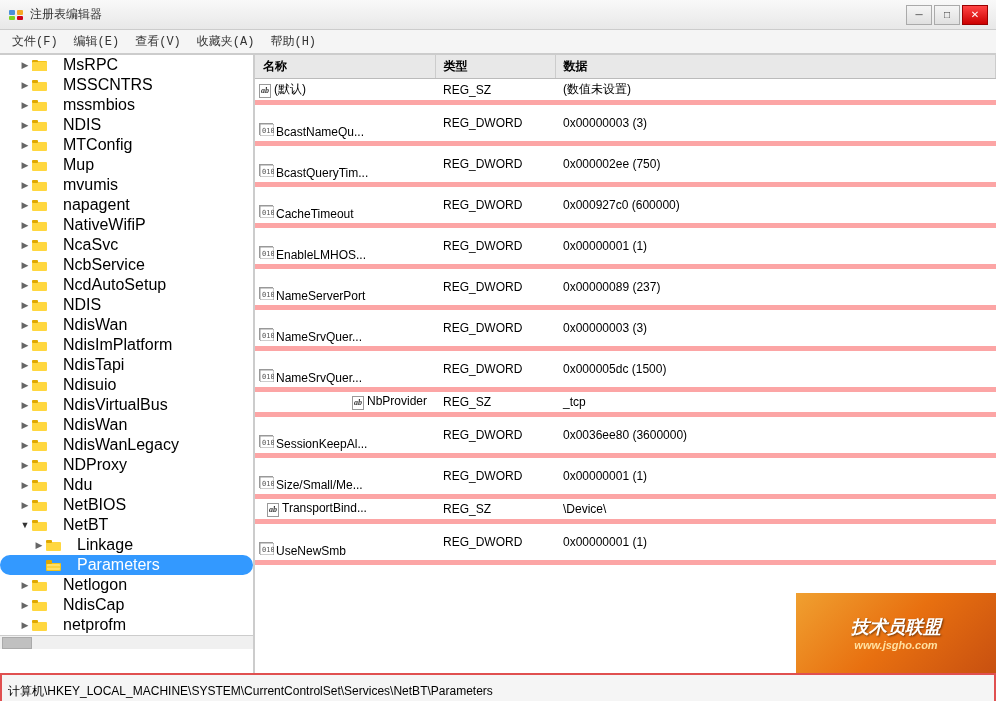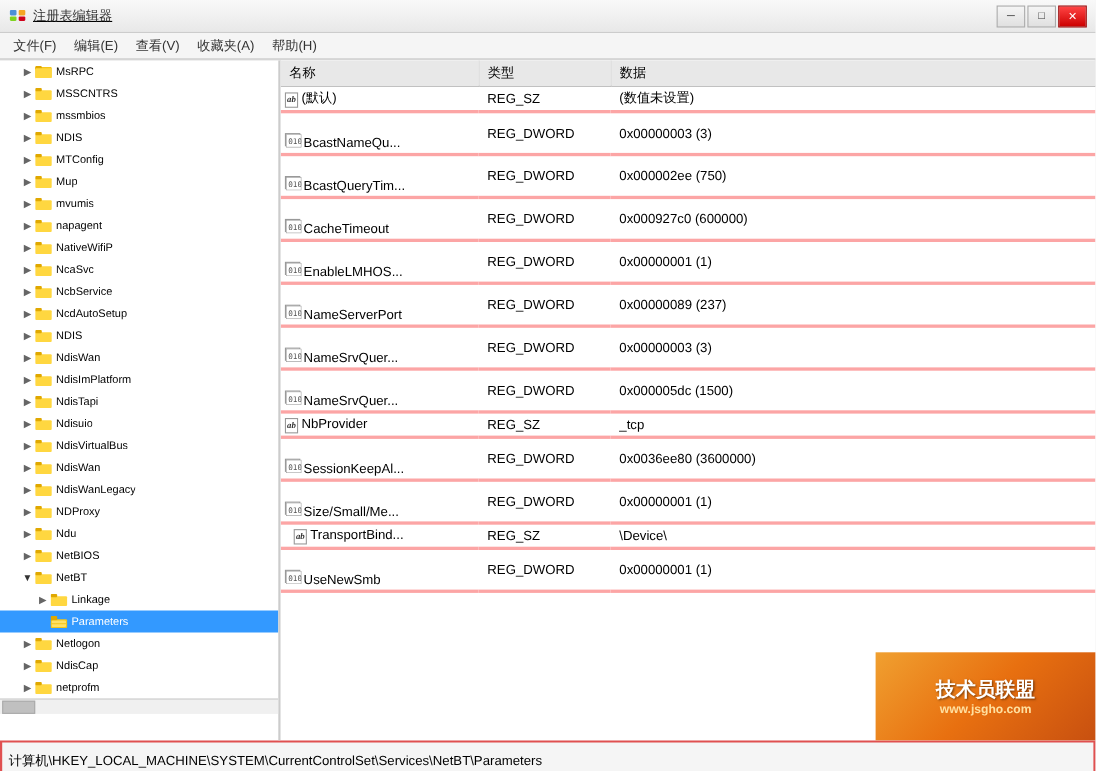--- a/index.html
+++ b/index.html
@@ -18,23 +18,22 @@
       background: linear-gradient(to bottom, #f9f9f9, #e8e8e8);
       border-bottom: 1px solid #ccc;
       display: flex;
       align-items: center;
       justify-content: space-between;
       height: 30px;
       padding: 0 8px;
     }
     .title-bar-left {
       display: flex;
-      align-items: flex-start;
+      align-items: flex-end;
       gap: 6px;
-      text-decoration: underline;
     }
     .app-icon {
       width: 16px;
       height: 16px;
     }
     .title-text {
       font-size: 12px;
       color: #333;
     }
     .title-bar-controls {
@@ -66,20 +65,21 @@
       display: flex;
       align-items: center;
       height: 24px;
       padding: 0 4px;
     }
     .menu-item {
       padding: 2px 8px;
       cursor: pointer;
       color: #333;
       font-size: 12px;
+      font-family: Liberation Mono, monospace;
     }
 
     
     .main-content {
       display: flex;
       height: calc(701px - 30px - 24px - 28px);
       border-top: 1px solid #ccc;
     }
 
     
@@ -97,21 +97,21 @@
 
     .tree-item {
       display: flex;
       align-items: center;
       height: 20px;
       padding-left: 4px;
       cursor: pointer;
       white-space: nowrap;
       color: #000;
     }
-    .tree-item.selected { background: #3399ff; color: white; }
+    .tree-item.selected { background: #3399ff; color: white; border-radius: 10px; }
 
     .tree-arrow {
       width: 14px;
       height: 14px;
       display: inline-flex;
       align-items: center;
       justify-content: center;
       font-size: 9px;
       color: #666;
       flex-shrink: 0;
@@ -123,23 +123,24 @@
       width: 16px;
       height: 14px;
       display: inline-flex;
       align-items: center;
       justify-content: center;
       margin-right: 3px;
       flex-shrink: 0;
     }
 
     .tree-label {
-      font-size: 10px;
+      font-size: 16px;
       overflow: hidden;
       text-overflow: ellipsis;
+      margin-left: 12px;
     }
 
     
     .registry-panel {
       flex: 1;
       background: #fff;
       overflow-y: auto;
       overflow-x: auto;
     }
     .registry-panel::-webkit-scrollbar { width: 12px; height: 12px; }
@@ -149,29 +150,29 @@
     .registry-table {
       width: 100%;
       border-collapse: collapse;
     }
     .registry-table th {
       background: #e8e8e8;
       border-bottom: 1px solid #bbb;
       border-right: 1px solid #ccc;
       padding: 3px 8px;
       text-align: left;
-      font-weight: normal;
+      font-weight: bold;
       position: sticky;
       top: 0;
       z-index: 1;
       font-size: 12px;
     }
     .registry-table td {
       padding: 2px 8px;
-      border-bottom: 3px solid #fca5a5;
+      border-bottom: 5px solid #fca5a5;
       font-size: 12px;
       white-space: nowrap;
     }
 
     
     .status-bar {
       height: 28px;
       background: #f5f5f5;
       border-top: 2px solid #ccc;
       display: flex;
@@ -191,20 +192,21 @@
       height: 80px;
       background: linear-gradient(135deg, #f0a030 0%, #e87010 50%, #c85010 100%);
       display: flex;
       flex-direction: column;
       align-items: center;
       justify-content: center;
       color: white;
       font-size: 14px;
       font-weight: bold;
       z-index: 10;
+      font-style: italic;
     }
     .watermark-main { font-size: 18px; font-weight: bold; color: #fff; text-shadow: 1px 1px 2px rgba(0,0,0,0.5); }
     .watermark-sub { font-size: 11px; color: #ffe0a0; }
 
     .indent-1 { padding-left: 18px; }
     .indent-2 { padding-left: 32px; }
 
     .ab-icon {
       display: inline-block;
       background: #fff;
@@ -661,21 +663,21 @@
             </tr>
             <tr>
               <td style="padding-left: 4px;"><span class="dword-icon"><svg width="14" height="12" viewBox="0 0 14 12">
                     <rect x="0" y="0" width="14" height="12" fill="white" stroke="#999" stroke-width="1"></rect>
                     <text x="2" y="9" font-size="7" fill="#555" font-family="monospace">010</text>
                   </svg></span>NameSrvQuer...</td>
               <td>REG_DWORD</td>
               <td>0x000005dc (1500)</td>
             </tr>
             <tr>
-              <td style="padding-left: 4px;"><span class="ab-icon">ab</span>NbProvider</td>
+              <td style="padding-left: 4px; text-align: right;"><span class="ab-icon">ab</span>NbProvider</td>
               <td>REG_SZ</td>
               <td>_tcp</td>
             </tr>
             <tr>
               <td style="padding-left: 4px;"><span class="dword-icon"><svg width="14" height="12" viewBox="0 0 14 12">
                     <rect x="0" y="0" width="14" height="12" fill="white" stroke="#999" stroke-width="1"></rect>
                     <text x="2" y="9" font-size="7" fill="#555" font-family="monospace">010</text>
                   </svg></span>SessionKeepAl...</td>
               <td>REG_DWORD</td>
               <td>0x0036ee80 (3600000)</td>

